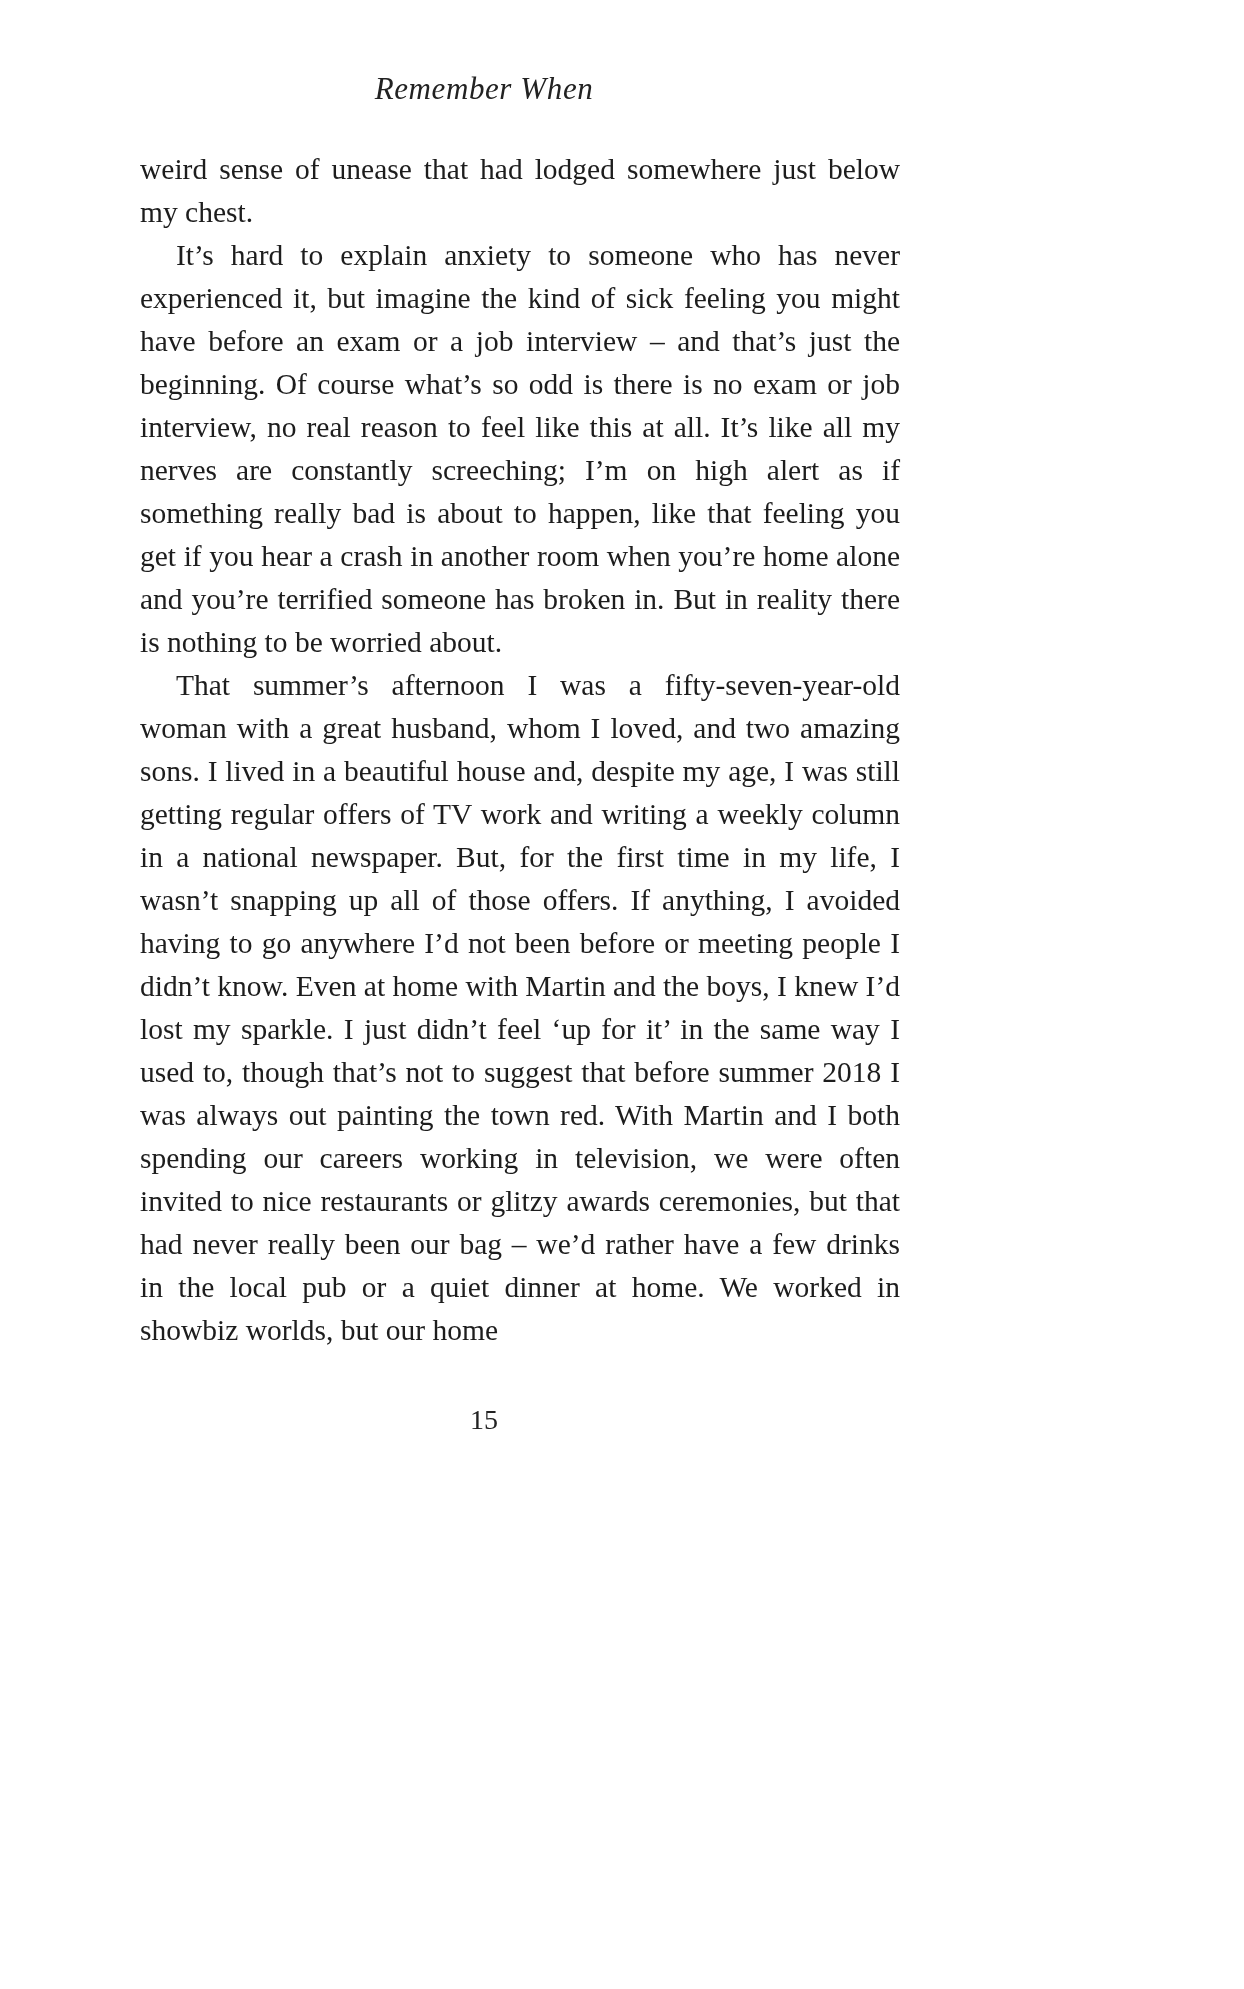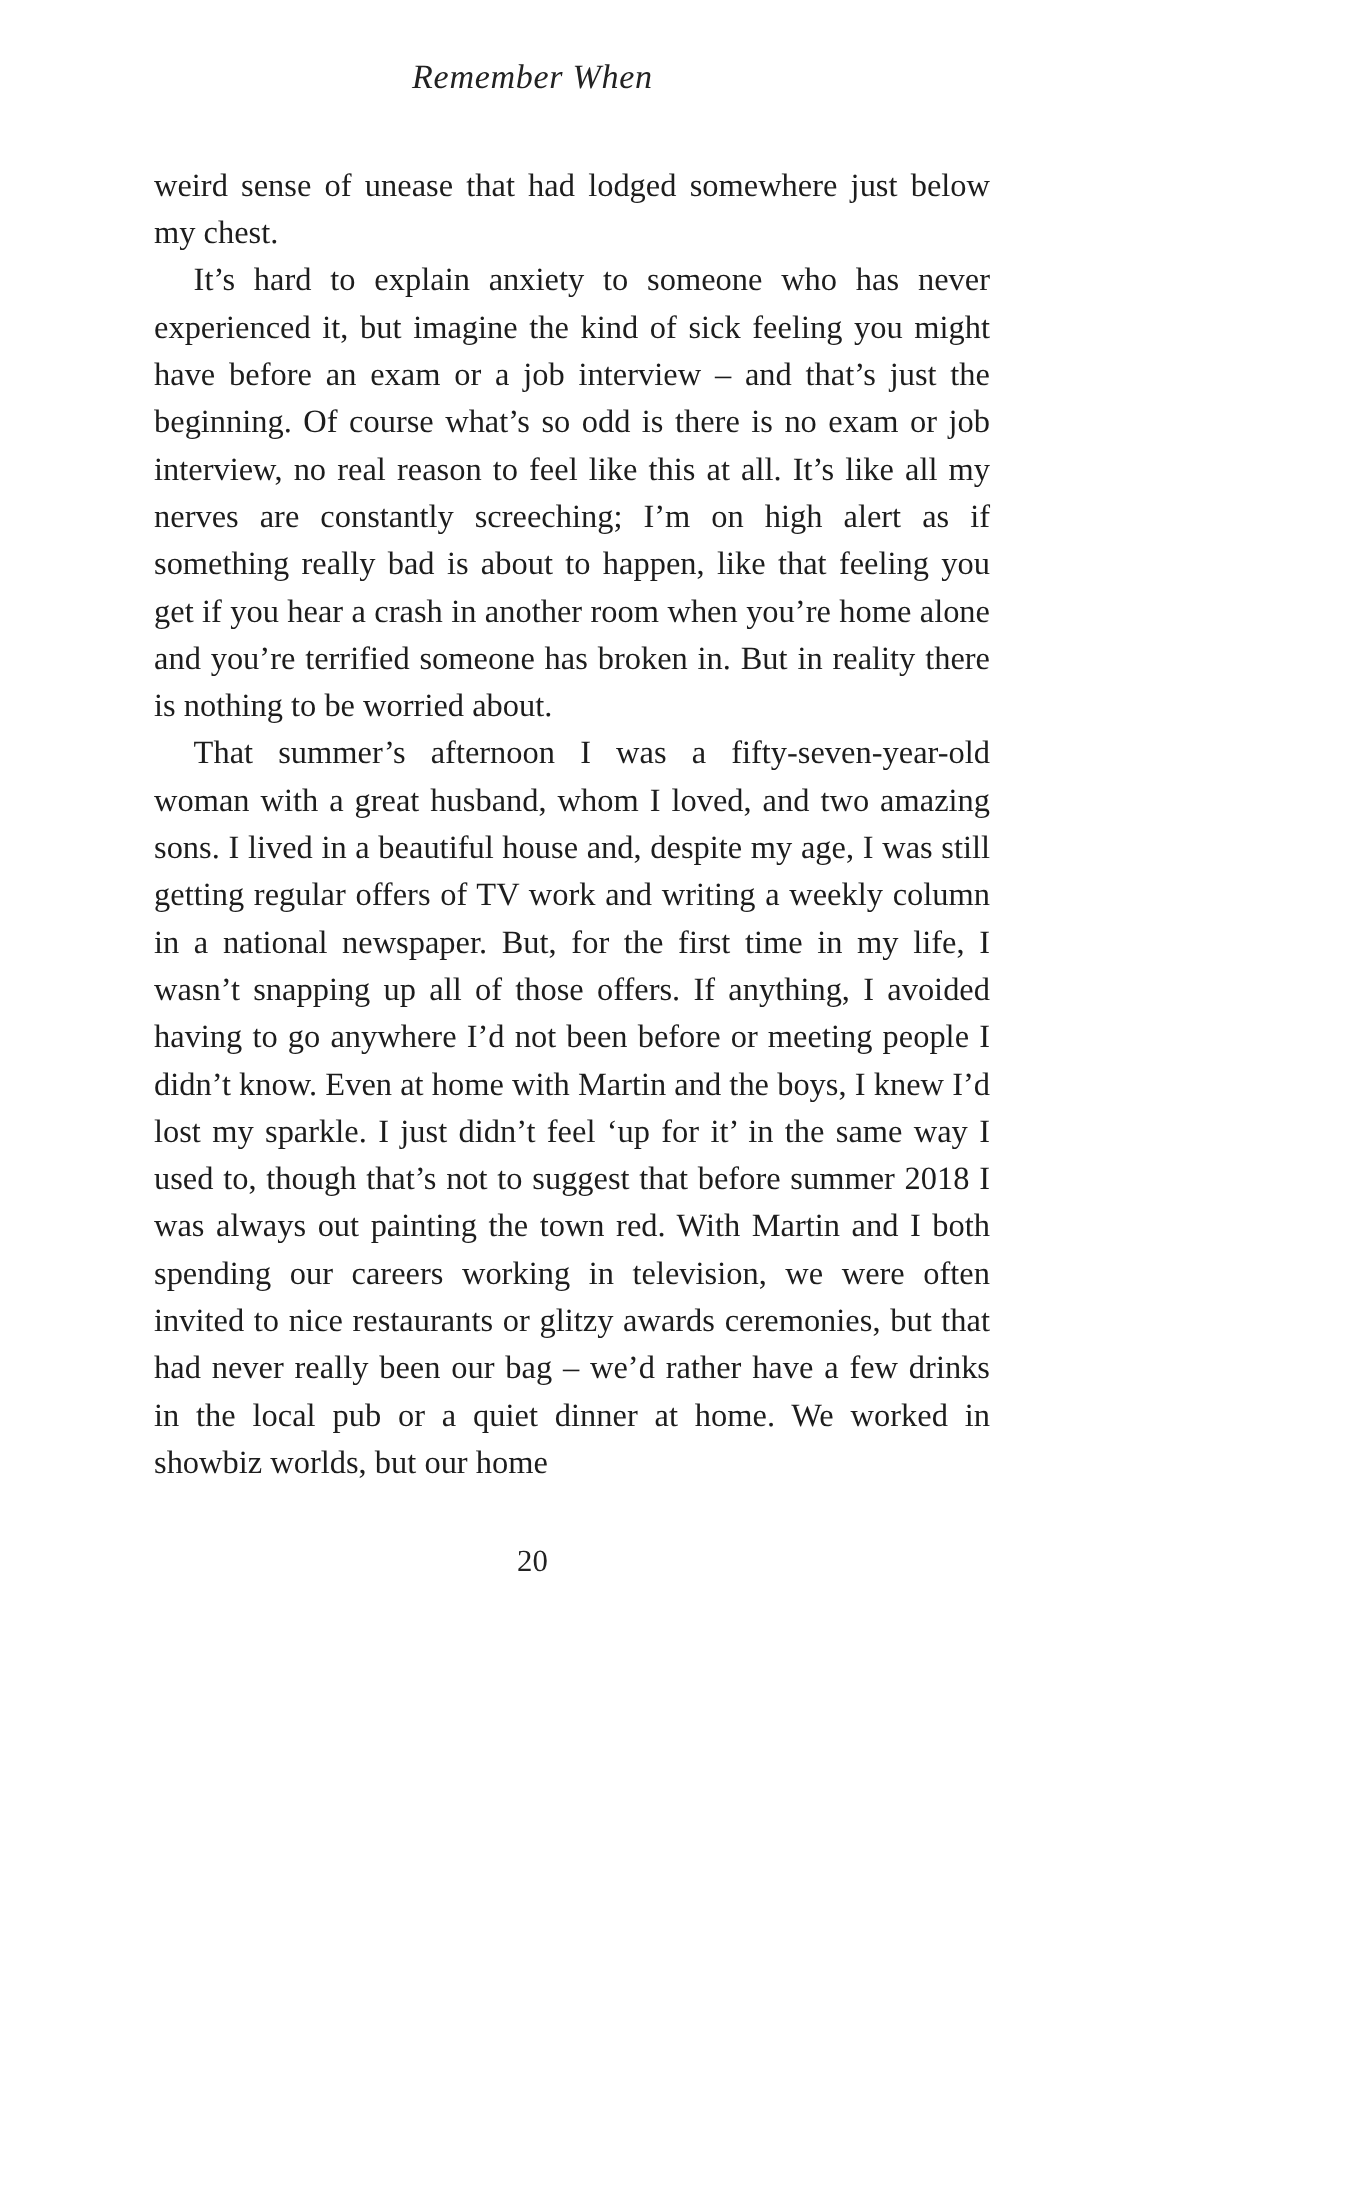--- a/index.html
+++ b/index.html
@@ -15,21 +15,21 @@
   }
   .page {
     position: relative;
     width: 1244px;
     height: 1989px;
     background: #ffffff;
     overflow: hidden;
   }
   .running-header {
     position: absolute;
-    top: 52px;
+    top: 71px;
     left: 104px;
     width: 760px;
     text-align: center;
     font-style: italic;
     font-size: 31px;
     letter-spacing: 0.6px;
     color: #222222;
   }
   .text-block {
     position: absolute;
@@ -65,15 +65,15 @@
 <div class="page">
 
   <div class="running-header">Remember When</div>
 
   <div class="text-block">
     <p class="para no-indent">weird sense of unease that had lodged somewhere just below my chest.</p>
     <p class="para indent">It’s hard to explain anxiety to someone who has never experienced it, but imagine the kind of sick feeling you might have before an exam or a job interview – and that’s just the beginning. Of course what’s so odd is there is no exam or job interview, no real reason to feel like this at all. It’s like all my nerves are constantly screeching; I’m on high alert as if something really bad is about to happen, like that feeling you get if you hear a crash in another room when you’re home alone and you’re terrified someone has broken in. But in reality there is nothing to be worried about.</p>
     <p class="para indent">That summer’s afternoon I was a fifty-seven-year-old woman with a great husband, whom I loved, and two amazing sons. I lived in a beautiful house and, despite my age, I was still getting regular offers of TV work and writing a weekly column in a national newspaper. But, for the first time in my life, I wasn’t snapping up all of those offers. If anything, I avoided having to go anywhere I’d not been before or meeting people I didn’t know. Even at home with Martin and the boys, I knew I’d lost my sparkle. I just didn’t feel ‘up for it’ in the same way I used to, though that’s not to suggest that before summer 2018 I was always out painting the town red. With Martin and I both spending our careers working in television, we were often invited to nice restaurants or glitzy awards ceremonies, but that had never really been our bag – we’d rather have a few drinks in the local pub or a quiet dinner at home. We worked in showbiz worlds, but our home</p>
   </div>
 
-  <div class="page-number">20</div>
+  <div class="page-number">15</div>
 
 </div>
 
 </body></html>

